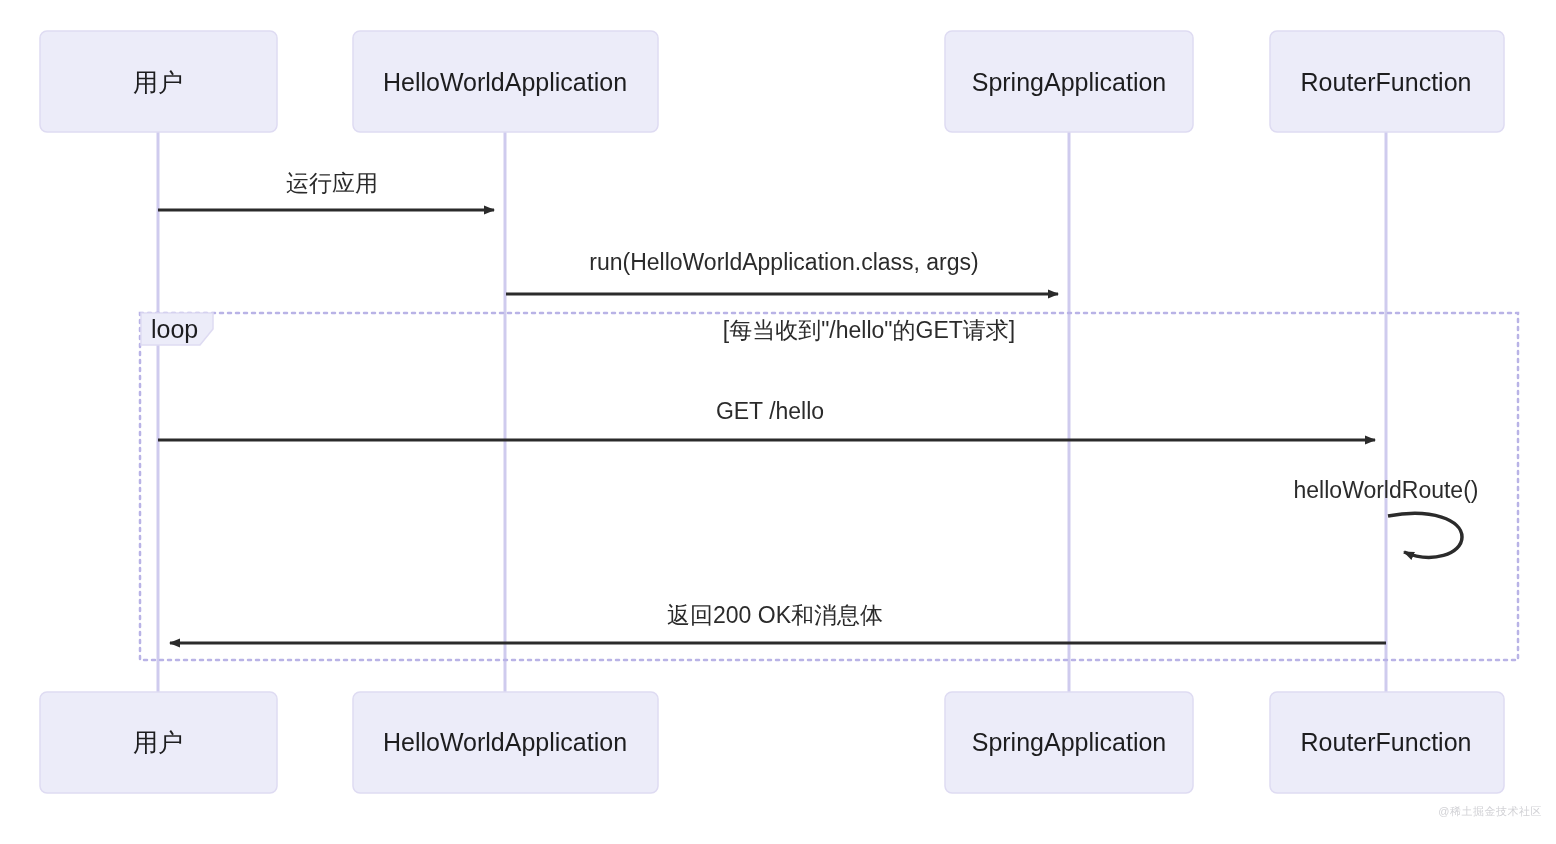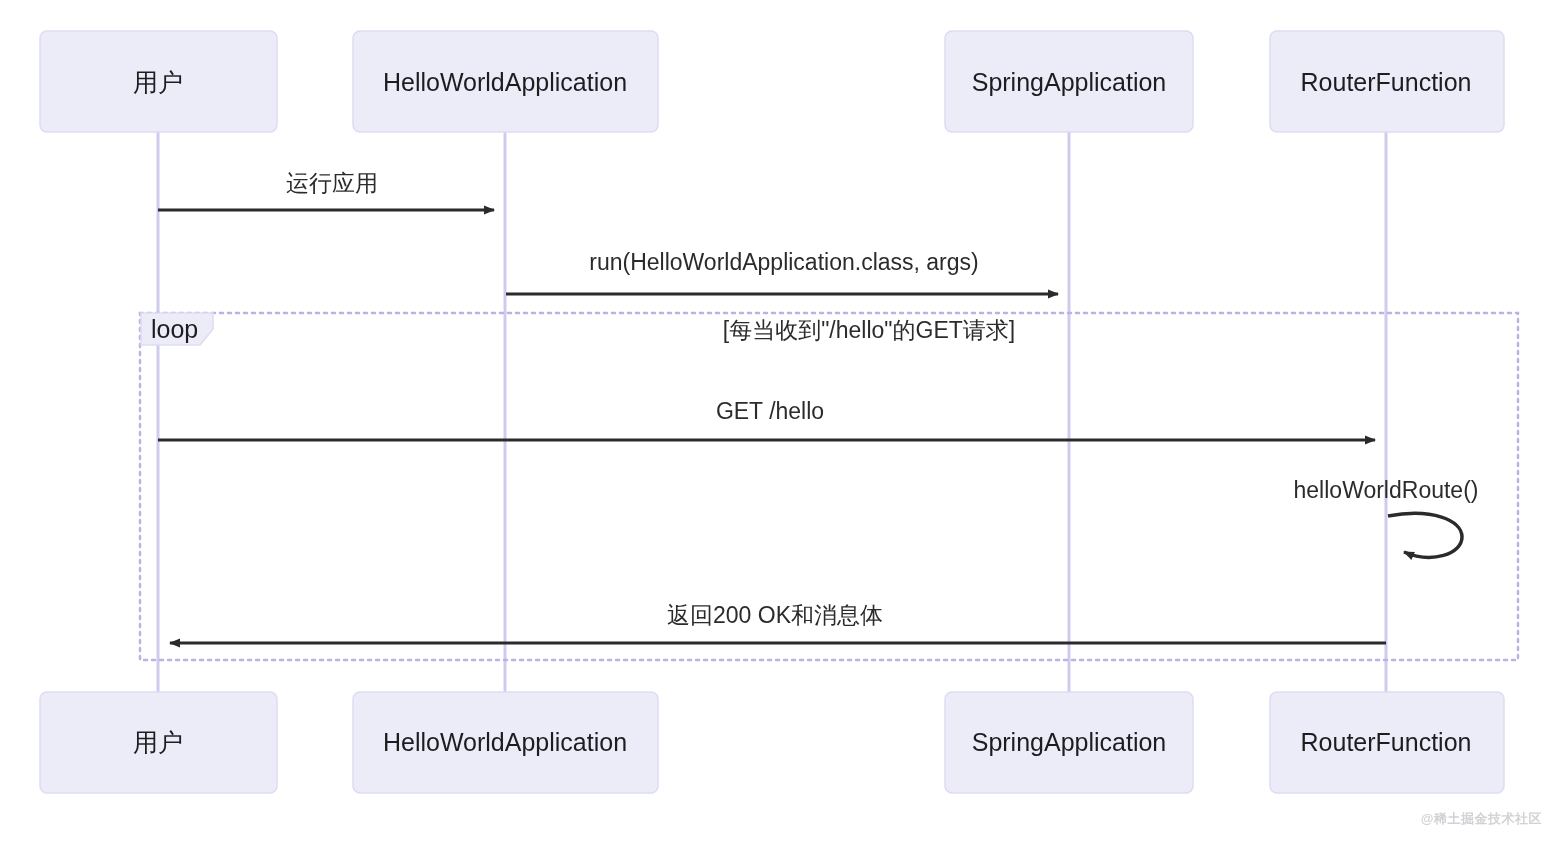--- a/index.html
+++ b/index.html
@@ -81,27 +81,26 @@
     text-anchor: middle;
   }
   .self-arc {
     fill: none;
     stroke: #2b2b2b;
     stroke-width: 3.5;
   }
   .watermark {
     position: absolute;
     right: 14px;
-    bottom: 16px;
+    bottom: 25px;
     font-family: "Liberation Sans", "DejaVu Sans", sans-serif;
-    font-size: 13px;
+    font-size: 11px;
     color: #d2d2d6;
     letter-spacing: 0.5px;
     white-space: nowrap;
-    font-weight: bold;
   }
 </style>
 </head>
 <body>
 
 <div id="diagram-root">
 
   <svg id="seq-svg" viewBox="0 0 1556 844">
     <defs>
       <marker id="arrowR" markerWidth="12" markerHeight="12" refX="10" refY="5" orient="auto" markerUnits="userSpaceOnUse">

